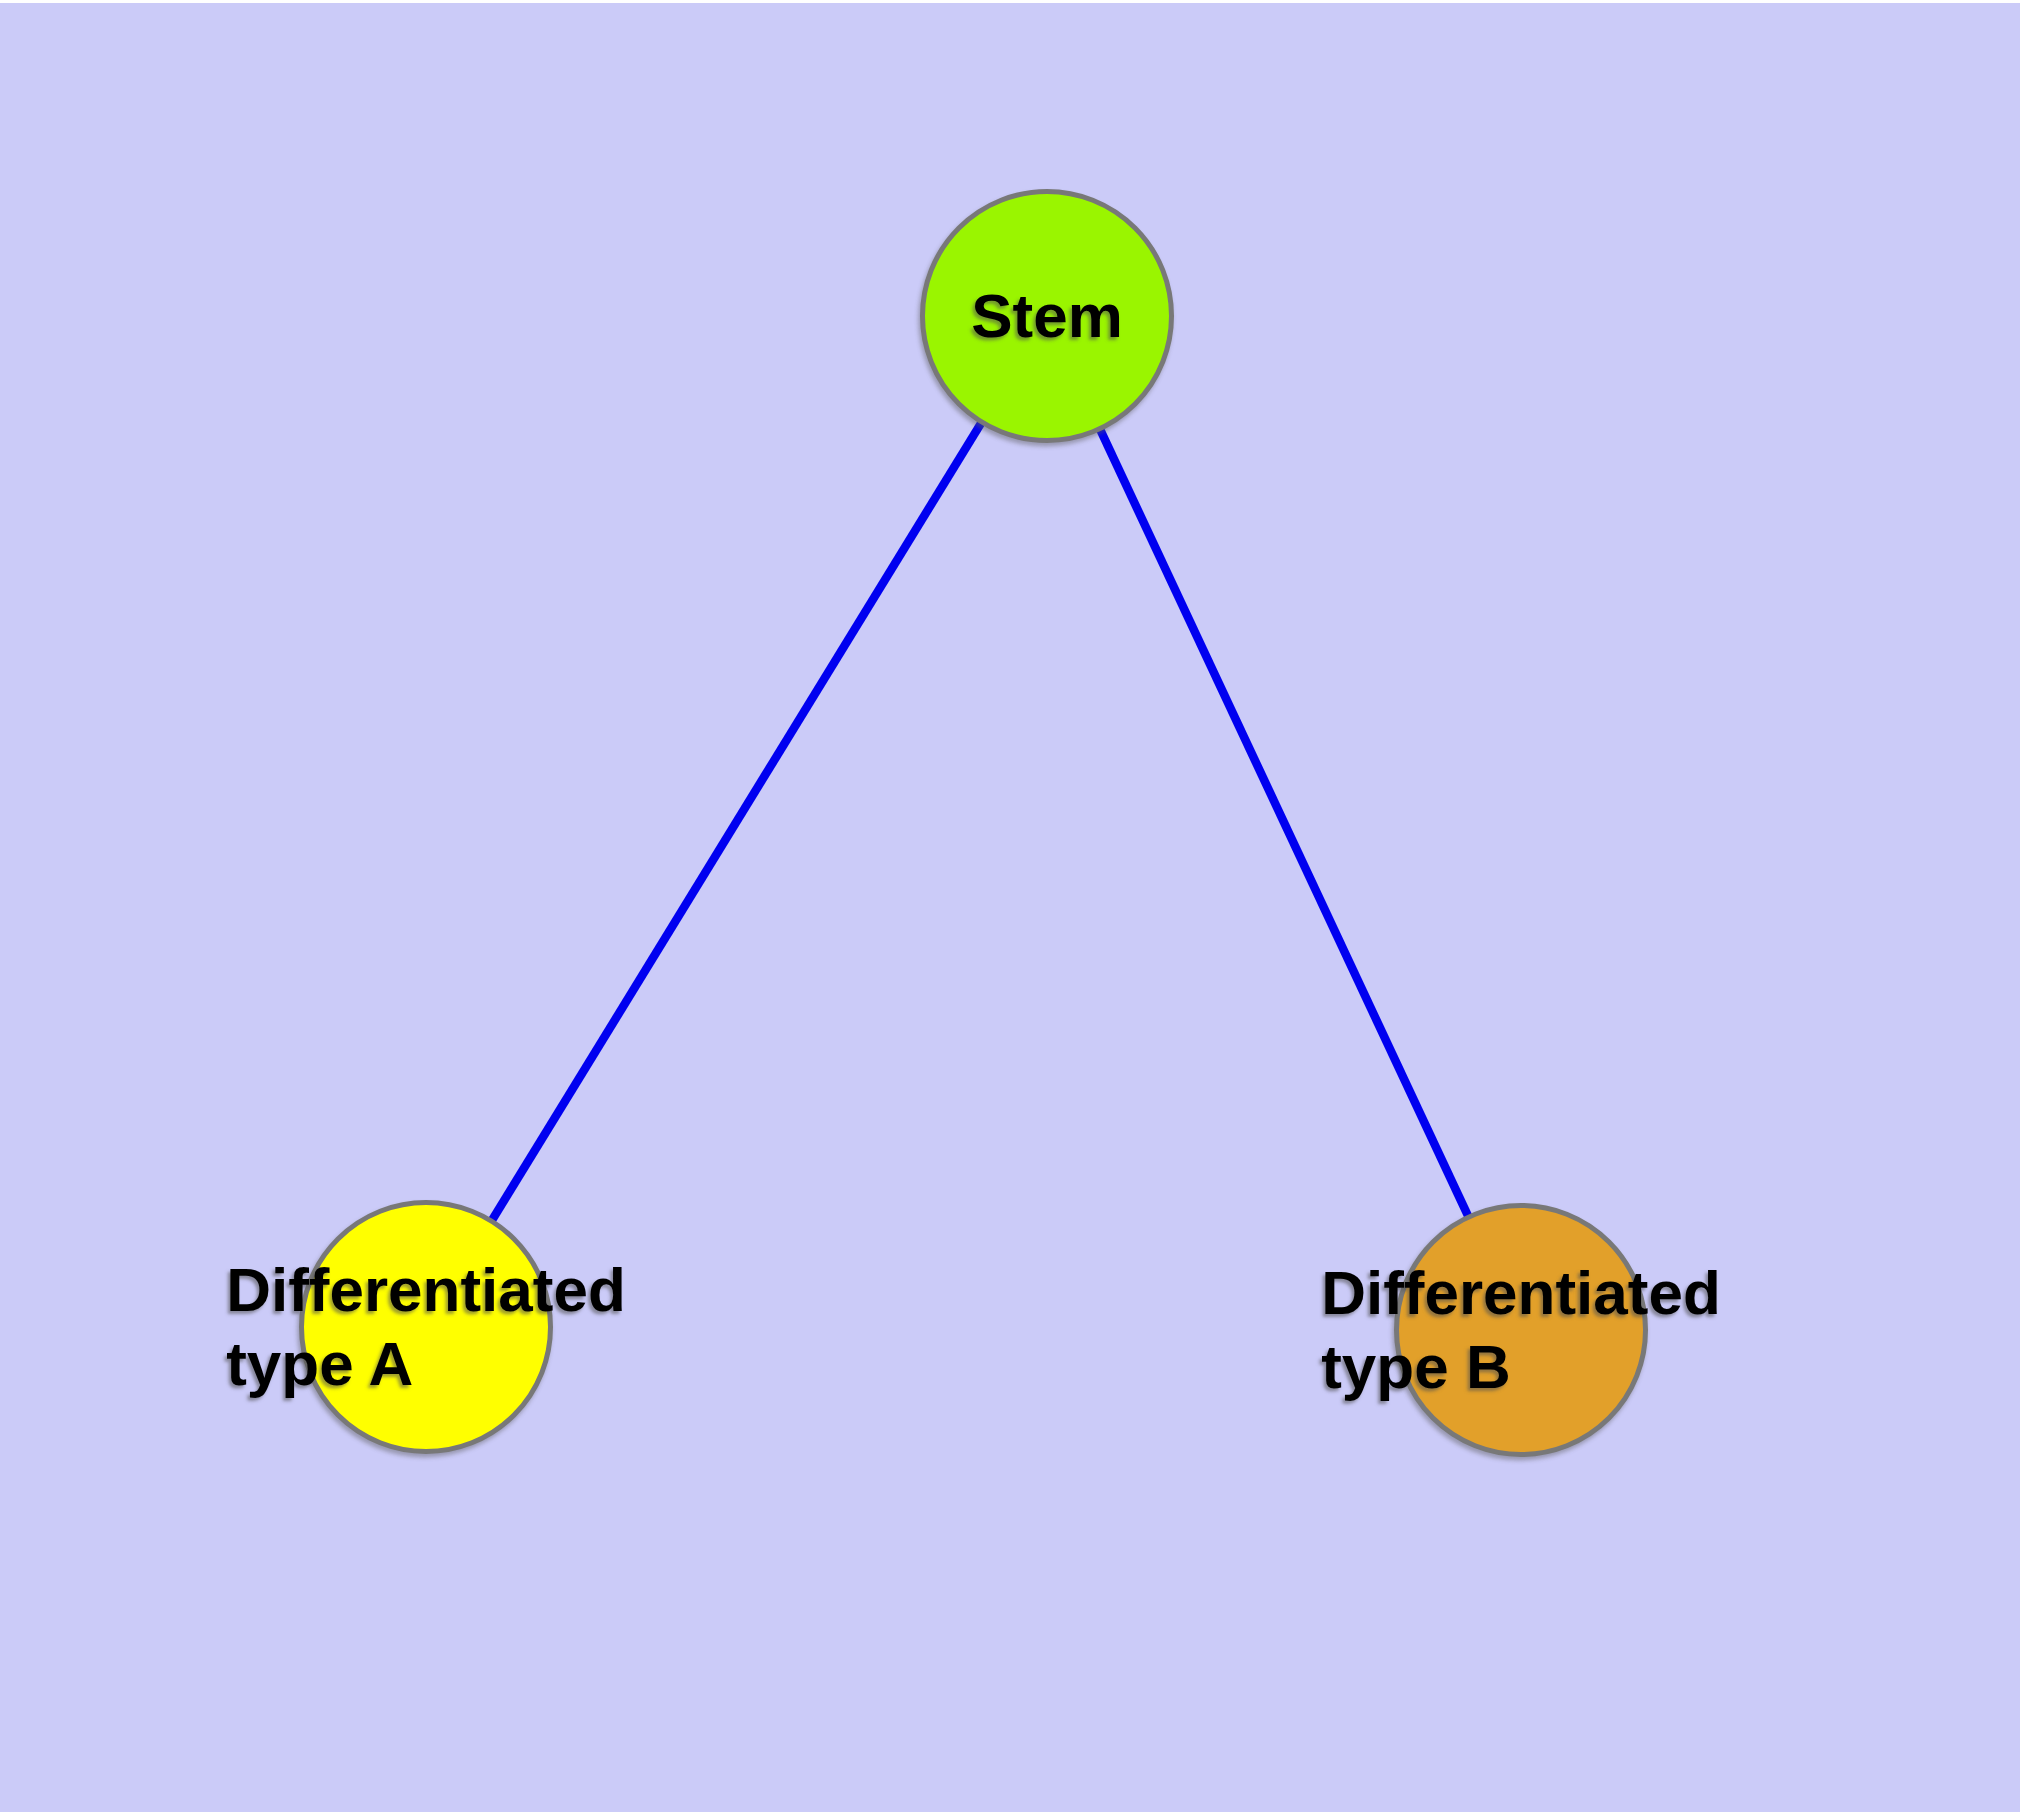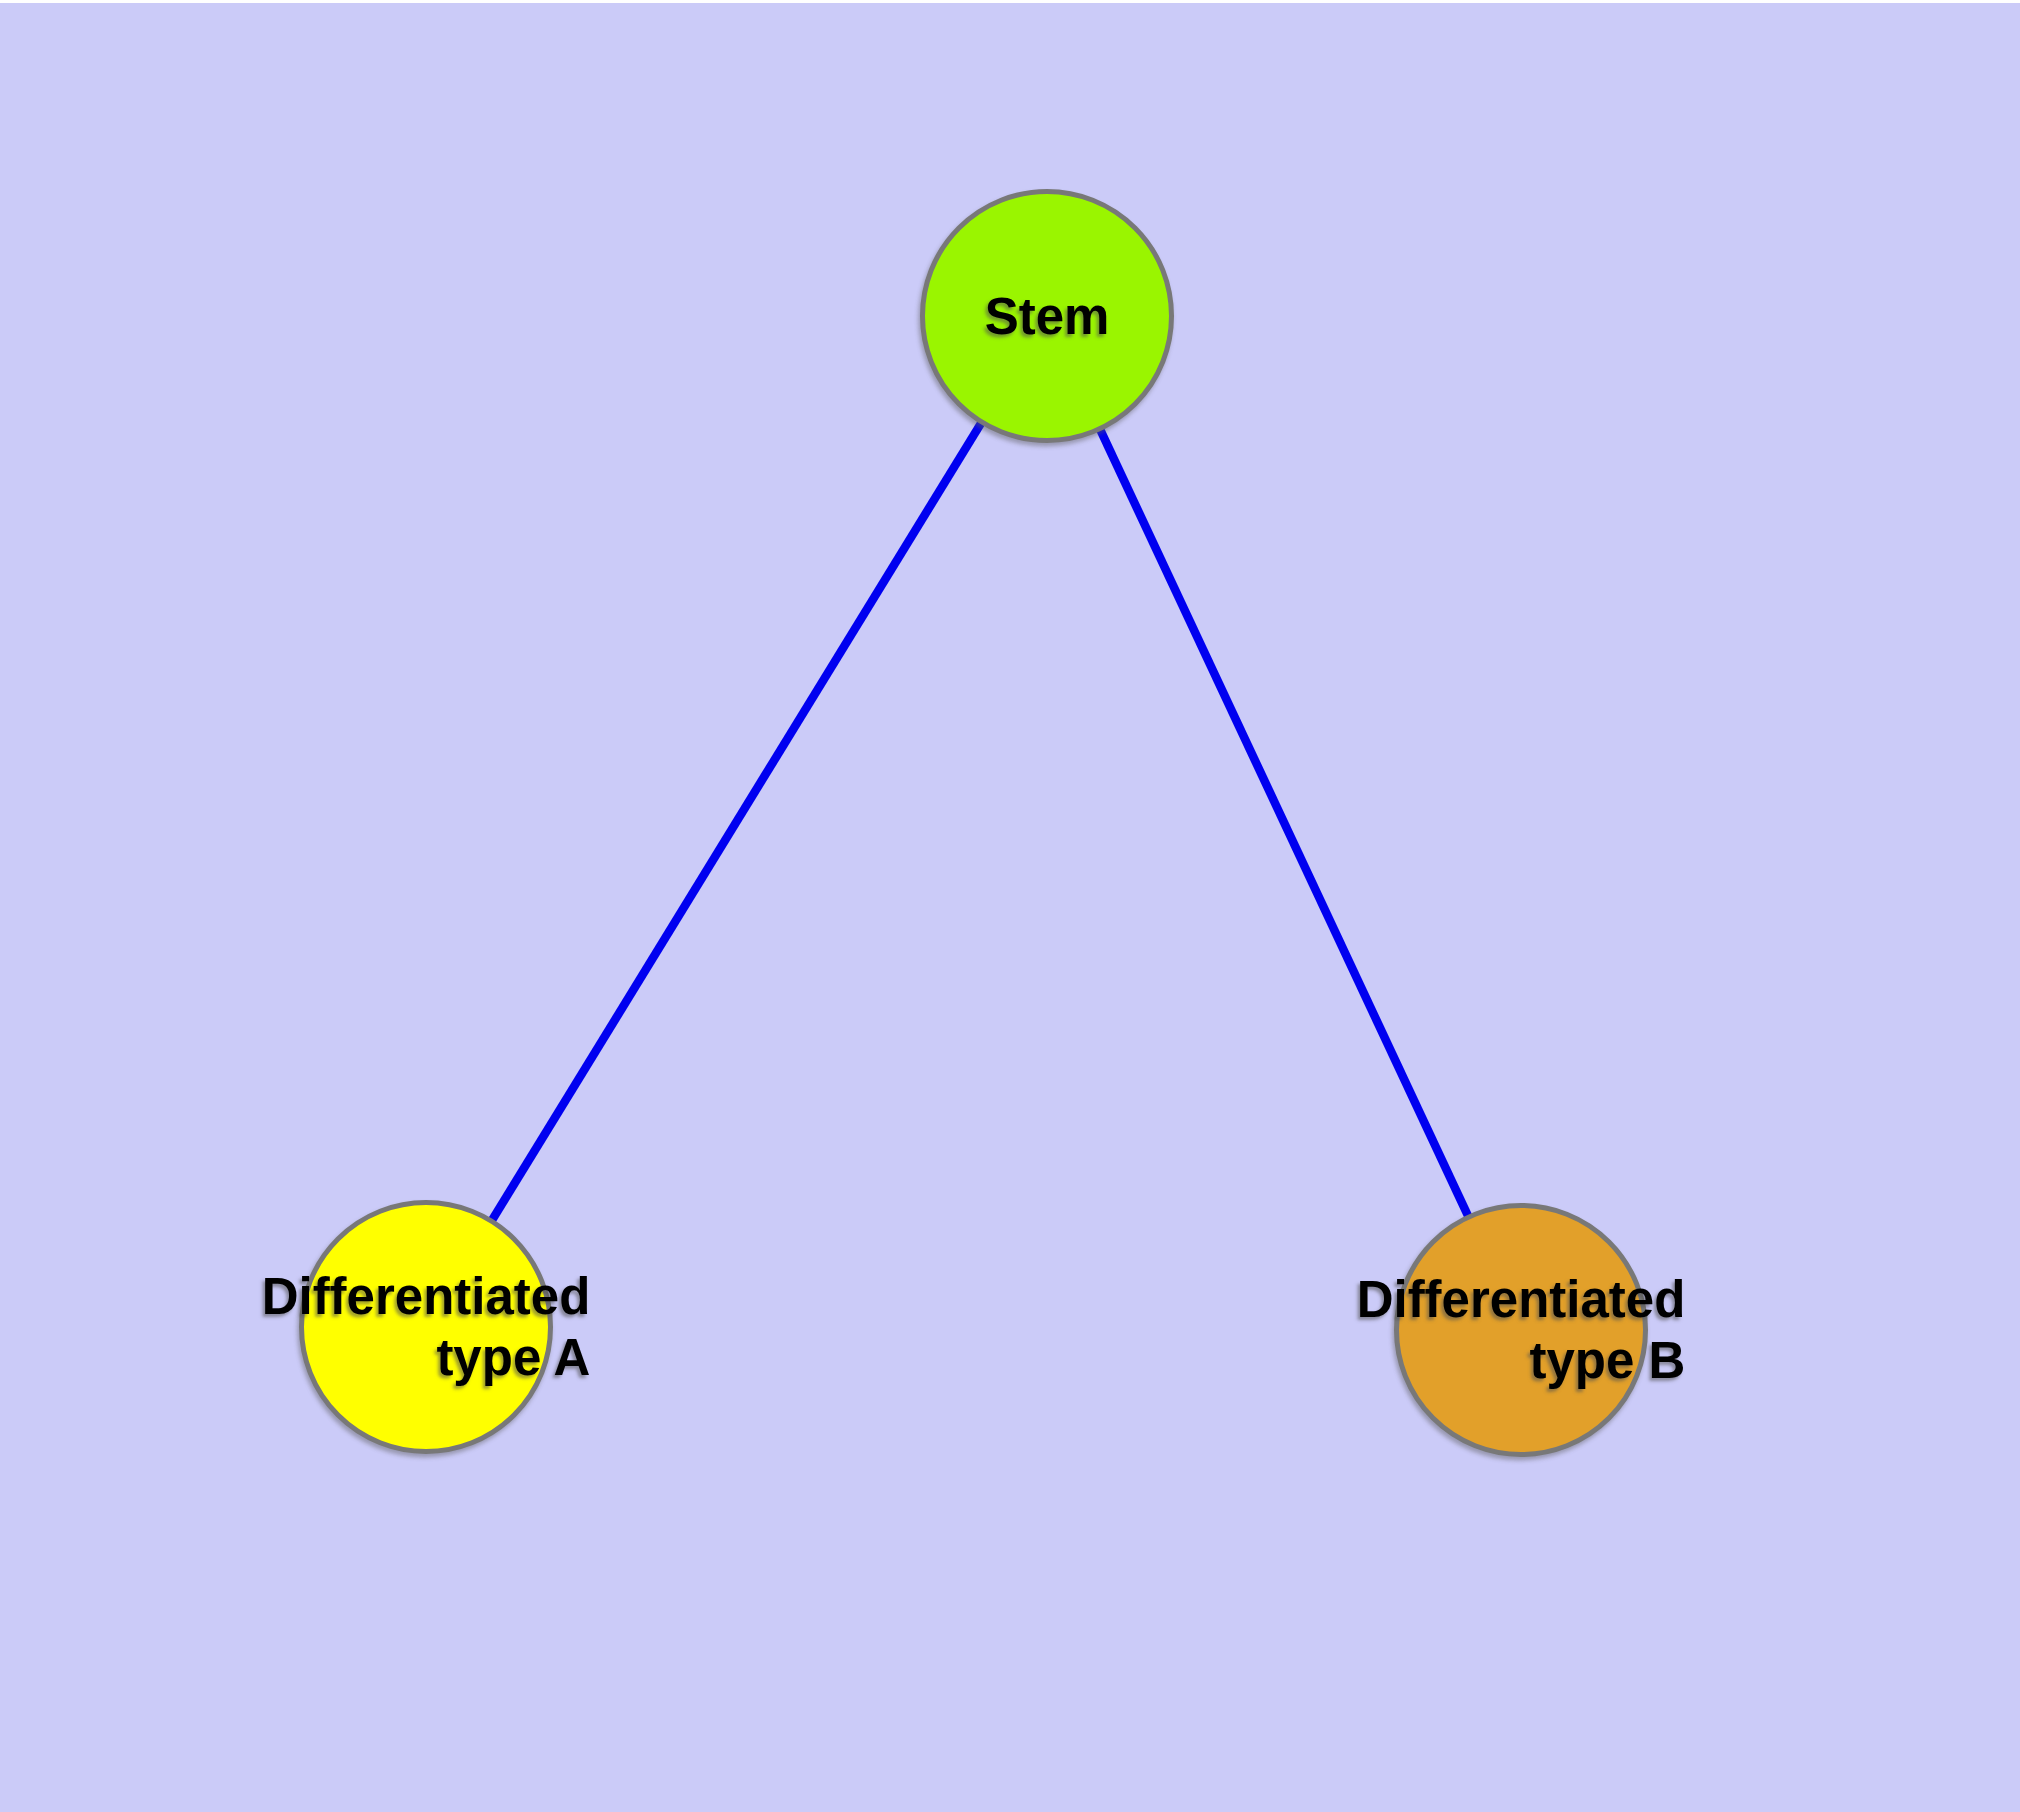--- a/index.html
+++ b/index.html
@@ -43,24 +43,24 @@
     height: 254px;
     border-radius: 50%;
     border: 5.1px solid #787878;
     box-shadow: -1.7px 3.4px 4.2px rgba(90,90,90,0.45);
     display: flex;
     align-items: center;
     justify-content: center;
   }
   .node-label {
     font-weight: bold;
-    font-size: 51px;
+    font-size: 62px;
     line-height: 1.2;
     color: #000000;
-    text-align: right;
+    text-align: left;
     white-space: pre-line;
     text-shadow: -2.5px 3.4px 3.4px rgba(80,80,80,0.55);
     pointer-events: none;
   }
   .node-stem   { left: 920px; top: 186px;  }
   .node-type-a { left: 299px;  top: 1197px; }
   .node-type-b { left: 1394px; top: 1200px; }
 </style>
 </head>
 <body>

